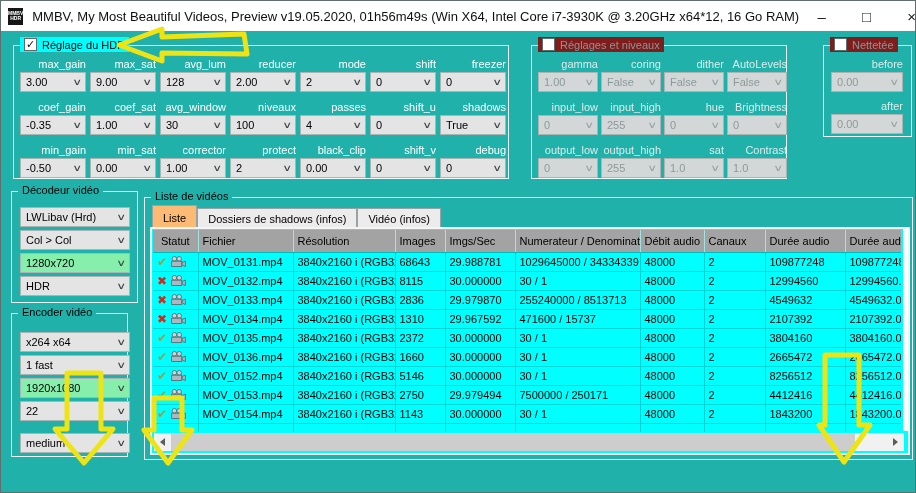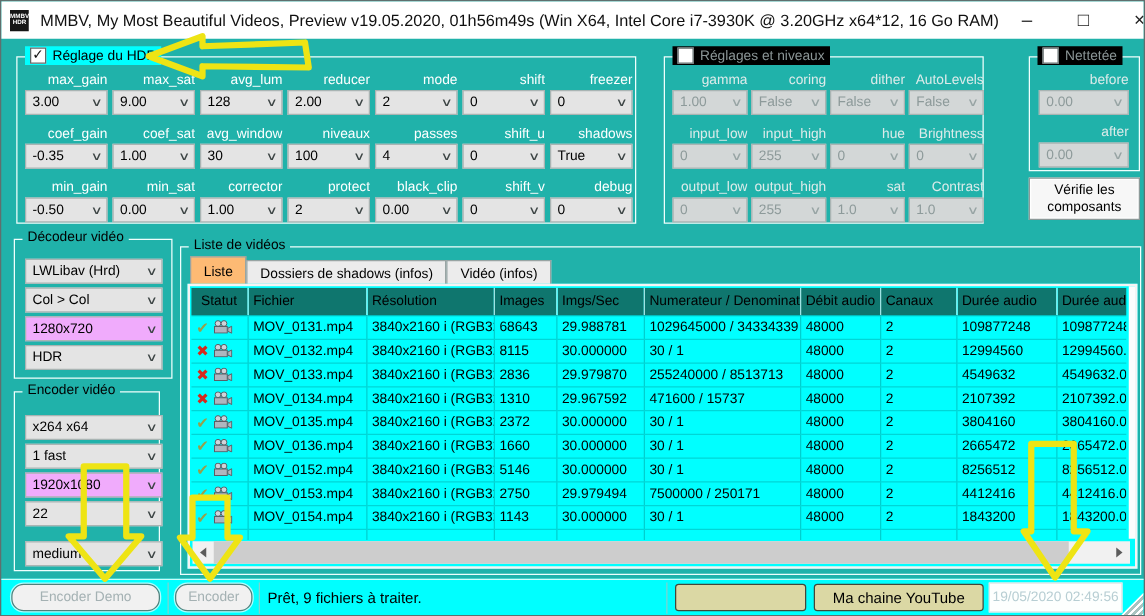--- a/index.html
+++ b/index.html
@@ -16,34 +16,34 @@
   .title-text { margin-left: 9px; font-size: 13px; color: #101010; white-space: nowrap; }
   .win-controls { margin-left: auto; display: flex; height: 100%; }
   .win-btn { width: 45px; display: flex; align-items: center; justify-content: center; font-size: 15px; color: #222; }
 
   
   .gbox { position: absolute; border: 1px solid #effffd; }
   .gcaption { position: absolute; top: -9px; left: 6px; display: flex; align-items: center; gap: 5px;
               font-size: 11px; padding: 1px 4px; white-space: nowrap; }
   .gcaption.plain { background: #20b2aa; color: #000; }
   .gcaption.hl { background: #00ffff; color: #000; }
-  .gcaption.dis { background: #000000; color: #8b9596; }
+  .gcaption.dis { background: #7f1d1d; color: #8b9596; }
   .cb { width: 13px; height: 13px; background: #fff; border: 1px solid #5f6a6a; font-size: 11px;
         line-height: 11px; text-align: center; color: #111; flex: none; }
 
   
   .fields { display: grid; }
   #hdr-fields { padding: 12px 0 0 6px; grid-template-columns: repeat(7, 66px); column-gap: 4px; row-gap: 9px; }
   #levels-fields { padding: 12px 0 0 6px; grid-template-columns: repeat(4, 60px); column-gap: 3px; row-gap: 9px; }
   #sharpen-fields { padding: 12px 0 0 7px; grid-template-columns: 72px; row-gap: 8px; }
   .flabel { font-size: 11px; color: #fdffff; height: 14px; white-space: nowrap; overflow: hidden; text-align: right; }
   .combo { height: 20px; background: #e4e4e4; border: 1px solid #a9b4b3; display: flex; align-items: center;
            justify-content: space-between; padding: 0 4px 0 5px; font-size: 11px; color: #000; white-space: nowrap; overflow: hidden; }
   .combo .chev { font-size: 9px; color: #3c4444; transform: scaleX(1.5); flex: none; }
-  .combo.editable { background: #f0abfc; }
+  .combo.editable { background: #86efac; }
   .dis-panel .flabel { color: #dcebea; }
   .dis-panel .combo { background: #d3d7d7; color: #8d9a9a; }
   .dis-panel .combo .chev { color: #97a4a4; }
 
   
   .side-combos { display: flex; flex-direction: column; gap: 3px; padding: 15px 0 16px 8px; }
   .side-combos .combo { width: 110px; }
   #encoder-combos { padding-top: 18px; }
   #encoder-combos > div:nth-child(5) { margin-top: 9px; }
 
@@ -56,21 +56,21 @@
   .tab { height: 21px; background: #ececec; border: 1px solid #98a4a3; border-bottom: none;
          padding: 4px 10px 0; font-size: 11px; color: #000; white-space: nowrap; }
   .tab.active { height: 24px; background: #fdba74; padding-top: 6px; }
 
   .tabpage { position: absolute; left: 5px; top: 29px; width: 760px; height: 228px; background: #00ffff;
              border: 2px solid #f4f4f4; }
   .gridwrap { position: absolute; left: 1px; top: 1px; width: 748px; height: 202px; overflow: hidden; }
   .rstrip { position: absolute; right: 0; top: 0; width: 5px; height: 202px; background: #fdfdfd; }
 
   table.grid { border-collapse: collapse; table-layout: fixed; width: 782px; background: #00ffff; }
-  table.grid th { background: #0f766e; font-weight: normal; font-size: 11px; text-align: left; padding: 3px 4px;
+  table.grid th { background: #a3a3a3; font-weight: normal; font-size: 11px; text-align: left; padding: 3px 4px;
                   border-right: 1px solid #9fe3e3; border-bottom: 1px solid #00bdbd; height: 22px;
                   white-space: nowrap; overflow: hidden; color: #000; }
   table.grid th:first-child { text-align: center; }
   table.grid td { font-size: 11px; padding: 1px 4px; border-right: 1px solid #00cfcf; border-bottom: 1px solid #00d6d6;
                   height: 19px; white-space: nowrap; overflow: hidden; color: #000; }
   td.c-statut { padding-left: 6px; }
   .sticon { font-size: 12px; margin-right: 4px; vertical-align: middle; }
   .sticon.ok { color: #97a04c; }
   .sticon.fail { color: #d42a1e; font-weight: bold; }
   .cam { vertical-align: middle; }
@@ -426,21 +426,20 @@
           <div class="flabel">after</div>
           <div class="combo">
             <span>0.00</span>
             <span class="chev">∨</span>
           </div>
         </div>
 
     </div>
   </div>
 
-  <div class="btn-verify">Vérifie les composants</div>
 
   <div class="gbox" style="left:10px; top:190px; width:127px; height:112px;">
     <div class="gcaption plain">
       <span>Décodeur vidéo</span>
     </div>
     <div class="side-combos" id="decoder-combos">
 
         <div class="combo">
           <span>LWLibav (Hrd)</span>
           <span class="chev">∨</span>
@@ -739,32 +738,20 @@
           </div>
         <div class="thumb"></div>
         <div class="gap"></div>
         <div class="sbtn">
             <span class="tri-r"></span>
           </div>
       </div>
     </div>
   </div>
 
-  <div class="statusbar">
-    <div class="sb-btn" id="btn-demo">Encoder Demo</div>
-    <div class="sb-sep" style="left:133px"></div>
-    <div class="sb-btn" id="btn-enc">Encoder</div>
-    <div class="sb-sep" style="left:206px"></div>
-    <div class="sb-status">Prêt, 9 fichiers à traiter.</div>
-    <div class="sb-sep" style="left:532px"></div>
-    <div class="kbtn" id="btn-blank"></div>
-    <div class="kbtn" id="btn-yt">Ma chaine YouTube</div>
-    <div class="timebox">19/05/2020 02:49:56</div>
-    <div class="grip"></div>
-  </div>
 
   <svg class="arrows" width="916" height="493" viewBox="0 0 916 493">
     <polygon points="118,44 161,28 161,36 243,33 246,53 161,52 161,60" fill="none" stroke="#eee414" stroke-width="5" stroke-linejoin="round"></polygon>
     <polygon points="66,372 100,372 100,428 112,428 83,462 54,428 66,428" fill="none" stroke="#eee414" stroke-width="5" stroke-linejoin="round"></polygon>
     <polygon points="153,397 181,397 181,429 191,429 167,462 143,429 153,429" fill="none" stroke="#eee414" stroke-width="5" stroke-linejoin="round"></polygon>
     <polygon points="824,354 858,354 858,424 869,424 843,461 818,424 824,424" fill="none" stroke="#eee414" stroke-width="5" stroke-linejoin="round"></polygon>
   </svg>
 </div>
 
 </body></html>

